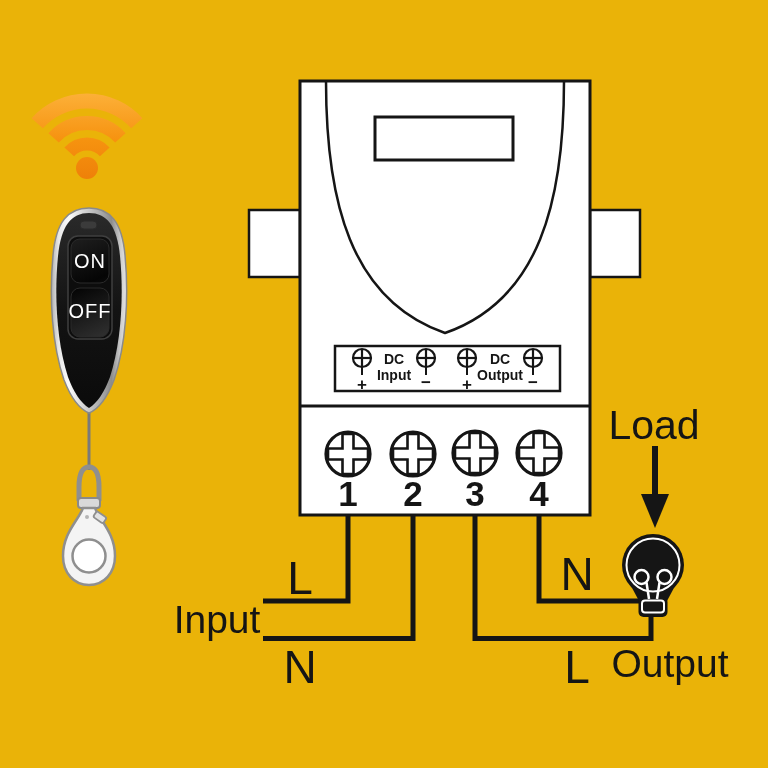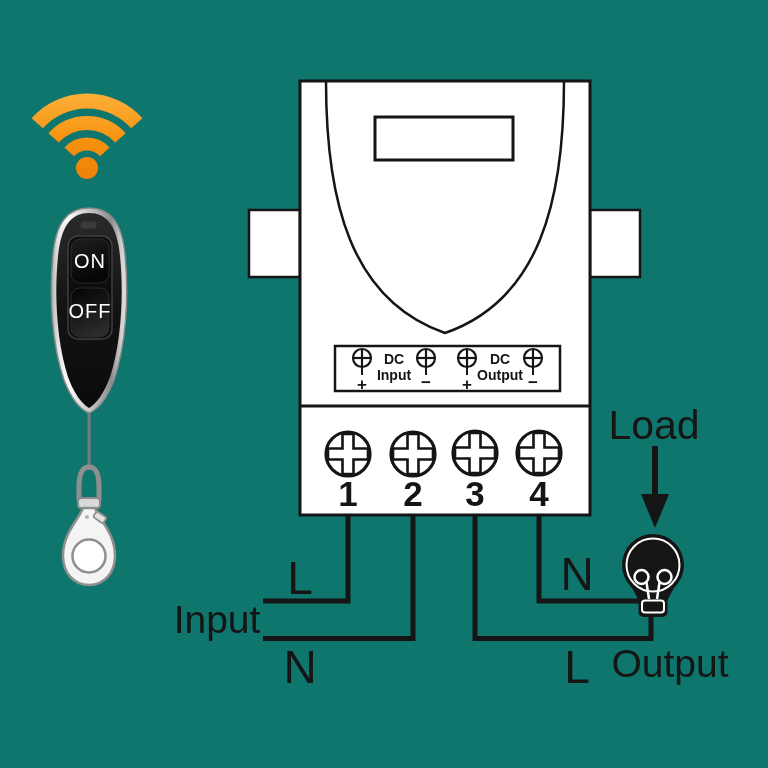--- a/index.html
+++ b/index.html
@@ -1,16 +1,16 @@
 <!DOCTYPE html>
 <html><head>
 <meta charset="utf-8">
 <style>
   html,body{margin:0;padding:0;background:#ffffff;}
-  .canvas{position:relative;width:768px;height:768px;background:#0f766e;overflow:hidden;
+  .canvas{position:relative;width:768px;height:768px;background:#eab308;overflow:hidden;
           font-family:"Liberation Sans",sans-serif;}
   svg{display:block;}
   svg text{font-family:"Liberation Sans",sans-serif;fill:#151515;}
   .wire{fill:none;stroke:#151515;stroke-width:5;stroke-linejoin:miter;}
   .outline{fill:#ffffff;stroke:#151515;}
   .diagram-label{font-size:46px;}
   .word-label{font-size:39px;}
   .dc-label{font-size:14px;font-weight:700;}
   .pol-label{font-size:17px;font-weight:700;}
   .term-num{font-size:35px;font-weight:600;}

